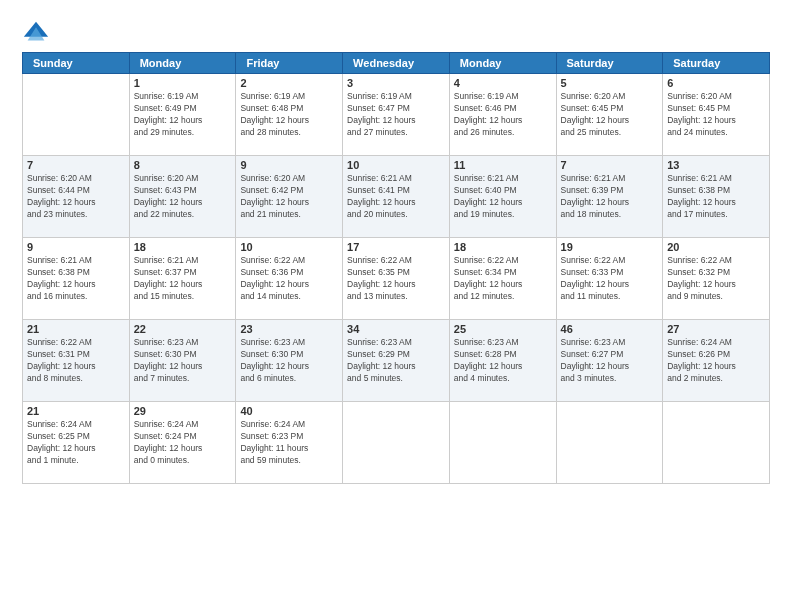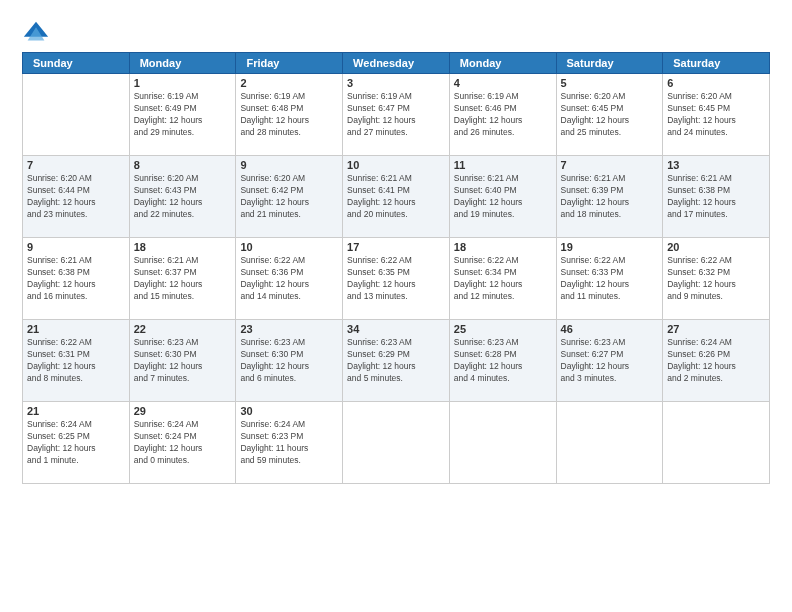--- a/index.html
+++ b/index.html
@@ -344,21 +344,21 @@
 and 1 minute.</div>
           </td>
           <td class="row-white">
             <span class="day-num">29</span>
             <div class="day-info" style="white-space: pre-line;">Sunrise: 6:24 AM
 Sunset: 6:24 PM
 Daylight: 12 hours
 and 0 minutes.</div>
           </td>
           <td class="row-white">
-            <span class="day-num">30</span>
+            <span class="day-num">40</span>
             <div class="day-info" style="white-space: pre-line;">Sunrise: 6:24 AM
 Sunset: 6:23 PM
 Daylight: 11 hours
 and 59 minutes.</div>
           </td>
           <td class="row-white empty-cell"></td>
           <td class="row-white empty-cell"></td>
           <td class="row-white empty-cell"></td>
           <td class="row-white empty-cell"></td>
         </tr>

